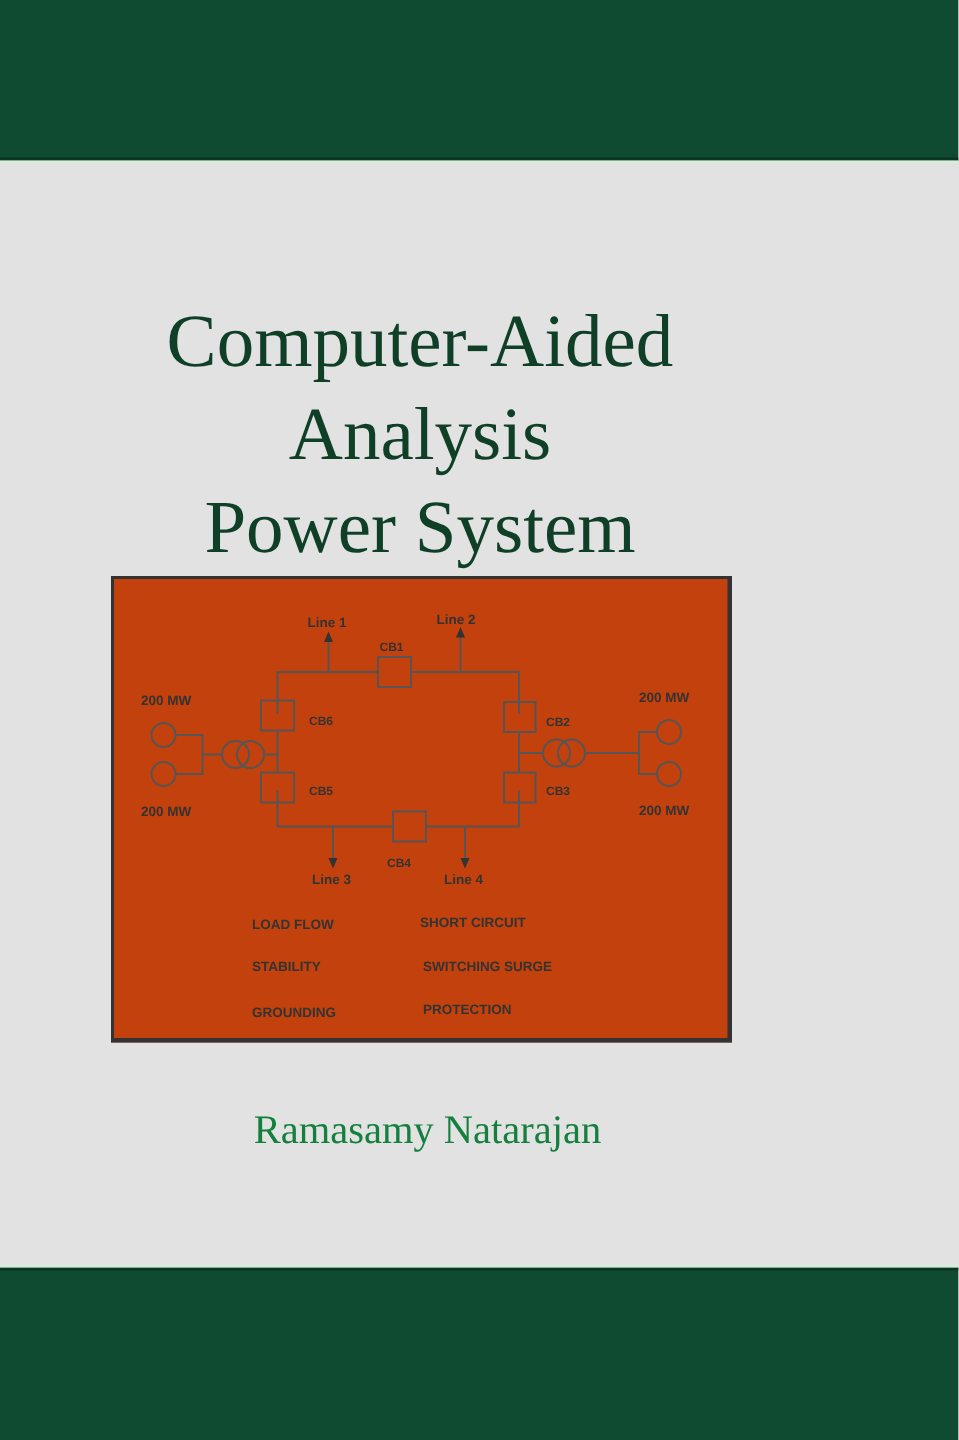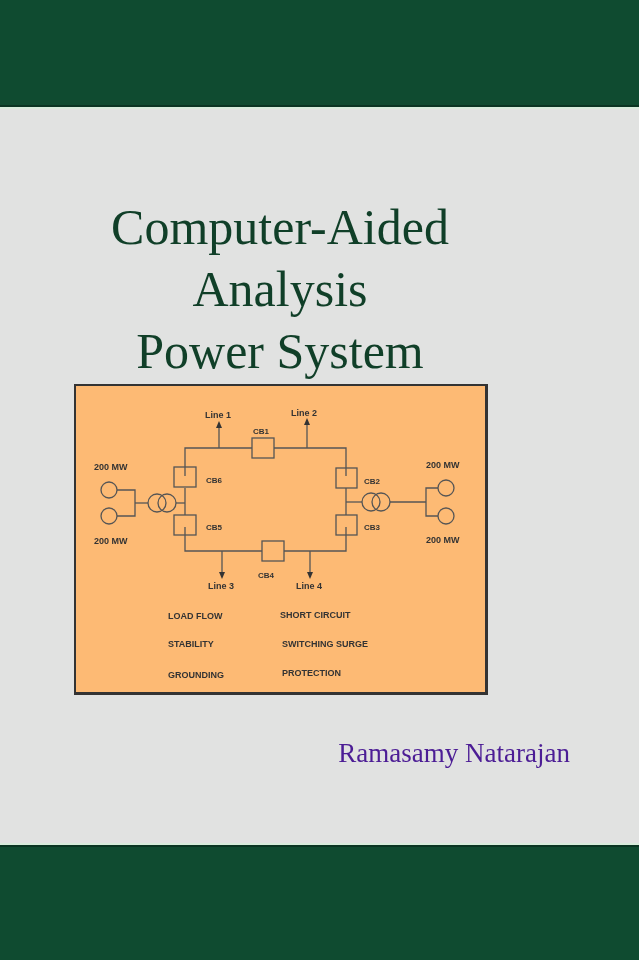--- a/index.html
+++ b/index.html
@@ -4,23 +4,23 @@
 <style>
   html,body{margin:0;padding:0;}
   body{width:639px;height:960px;position:relative;overflow:hidden;background:#e1e2e1;font-family:"Liberation Serif",serif;}
   .band{position:absolute;left:0;width:639px;background:#0f4b30;}
   .band.top{top:0;height:105px;border-bottom:2px solid #0a3522;}
   .band.top::after{content:"";position:absolute;left:0;right:0;bottom:-4px;height:2px;background:#d8ecdc;}
   .band.bottom{top:845px;height:115px;border-top:2px solid #0a3522;}
   .band.bottom::before{content:"";position:absolute;left:0;right:0;top:-4px;height:2px;background:#d8ecdc;}
   .title{position:absolute;left:0;width:560px;top:172px;text-align:center;color:#103f28;font-family:"Liberation Serif",serif;font-size:50px;line-height:62px;margin-top:24px;}
   .title div{white-space:nowrap;}
-  .diagram{position:absolute;left:74px;top:384px;width:414px;height:311px;background:#fdba74;border:2px solid #333;border-right-width:3px;border-bottom-width:3px;box-sizing:border-box;text-decoration:underline;}
+  .diagram{position:absolute;left:74px;top:384px;width:414px;height:311px;background:#c2410c;border:2px solid #333;border-right-width:3px;border-bottom-width:3px;box-sizing:border-box;text-decoration:underline;}
   .diagram svg{position:absolute;left:-76px;top:-386px;}
-  .author{position:absolute;left:0;width:570px;top:738px;text-align:right;color:#4c1d95;font-family:"Liberation Serif",serif;font-size:27px;}
+  .author{position:absolute;left:0;width:570px;top:738px;text-align:center;color:#15803d;font-family:"Liberation Serif",serif;font-size:27px;}
   svg text{font-family:"Liberation Sans",sans-serif;font-weight:bold;fill:#333;}
 </style>
 </head>
 <body>
 
 <div class="band top"></div>
 
 <div class="title">
   <div>Computer-Aided</div>
   <div>Analysis</div>

